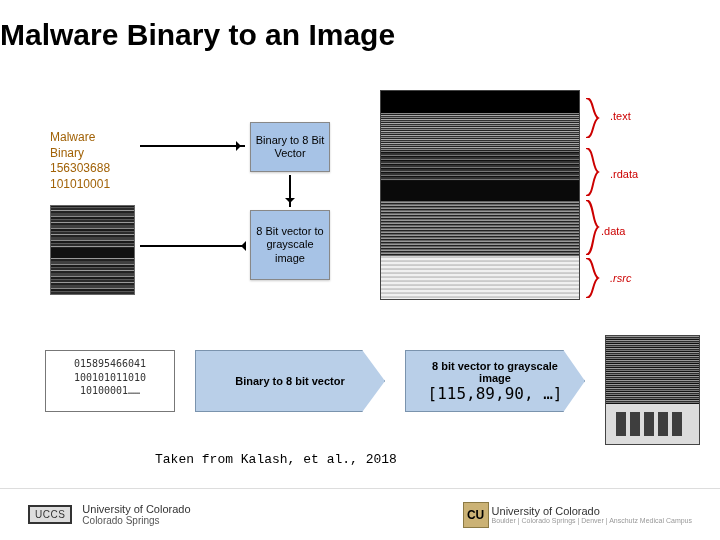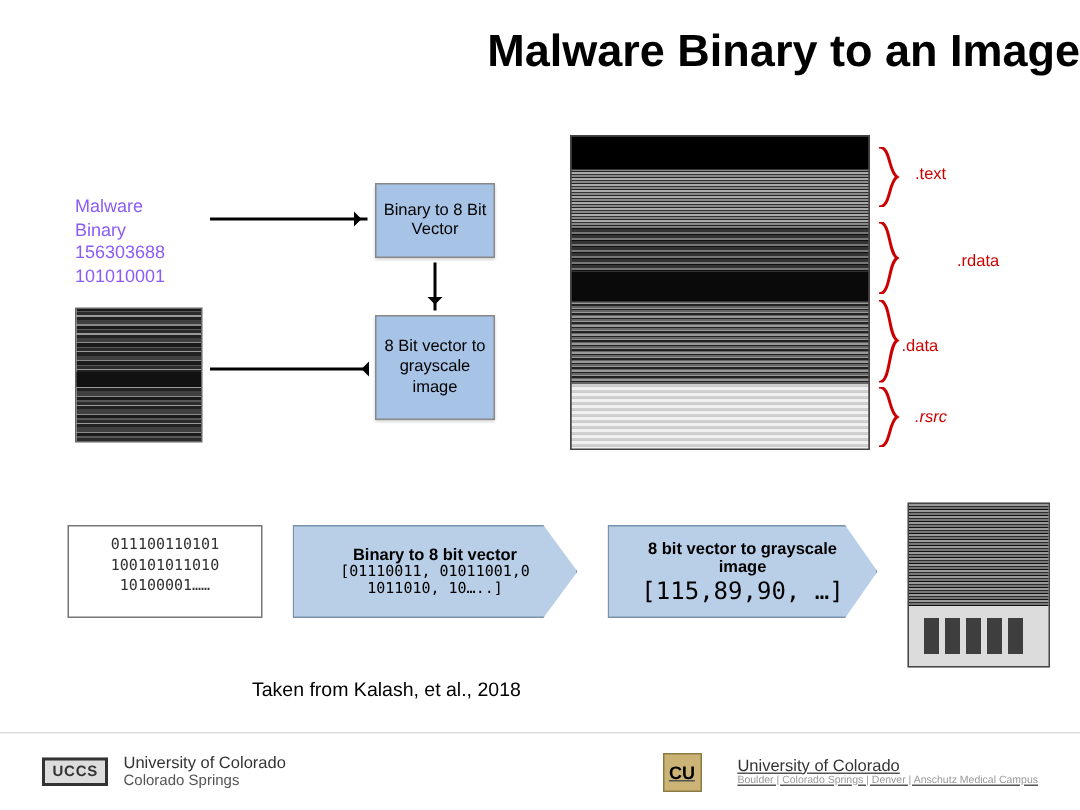--- a/index.html
+++ b/index.html
@@ -8,38 +8,38 @@
     height: 540px;
     background: #fff;
     font-family: Arial, Helvetica, sans-serif;
     position: relative;
     overflow: hidden;
   }
   .title {
     position: absolute;
     top: 18px;
     left: 0; right: 0;
-    text-align: right;
+    text-align: left;
     font-size: 30px;
     font-weight: bold;
     color: #000;
   }
   
   .upper {
     position: absolute;
     top: 90px;
     left: 50px;
     right: 30px;
     height: 230px;
   }
   .malware-label {
     position: absolute;
     left: 0; top: 40px;
     font-size: 12px;
-    color: #8b5cf6;
+    color: #a16207;
     line-height: 1.3;
   }
   .gray-image1 {
     position: absolute;
     left: 0; top: 115px;
     width: 85px; height: 90px;
     background: repeating-linear-gradient(
       0deg,
       #2b2b2b 0 2px, #585858 2px 3px, #1a1a1a 3px 5px, #8a8a8a 5px 6px,
       #404040 6px 9px, #222 9px 11px, #9a9a9a 11px 12px
@@ -107,21 +107,21 @@
     color: #c00;
     font-size: 22px;
     line-height: 1;
   }
   .section-label {
     position: absolute;
     font-size: 11px;
     color: #c00;
   }
   .br1 { left: 534px; top: 8px; height:40px; } .sl1 { left: 560px; top: 20px; }
-  .br2 { left: 534px; top: 58px; height:48px;} .sl2 { left: 588px; top: 78px; }
+  .br2 { left: 534px; top: 58px; height:48px;} .sl2 { left: 560px; top: 78px; }
   .br3 { left: 534px; top: 110px; height:55px;} .sl3 { left: 551px; top: 135px;}
   .br4 { left: 534px; top: 168px; height:40px;} .sl4 { left: 560px; top: 182px; font-style: italic;}
   .brace svg { height: 100%; width: 20px; display:block; }
 
   
   .lower {
     position: absolute;
     top: 340px;
     left: 45px; right: 25px;
     height: 110px;
@@ -164,22 +164,22 @@
     background:
       linear-gradient(#3e3e3e,#3e3e3e) 0 0/10px 24px no-repeat,
       linear-gradient(#3e3e3e,#3e3e3e) 14px 0/10px 24px no-repeat,
       linear-gradient(#3e3e3e,#3e3e3e) 28px 0/10px 24px no-repeat,
       linear-gradient(#3e3e3e,#3e3e3e) 42px 0/10px 24px no-repeat,
       linear-gradient(#3e3e3e,#3e3e3e) 56px 0/10px 24px no-repeat;
   }
 
   .citation {
     position: absolute;
-    top: 452px; left: 168px;
-    font-family: Liberation Sans, sans-serif;
+    top: 452px; left: 155px;
+    font-family: Liberation Mono, monospace;
     font-size: 13px;
     color: #000;
     text-align: center;
   }
   
   .footer {
     position: absolute;
     left: 0; right: 0; bottom: 0;
     height: 52px;
     border-top: 1px solid #ddd;
@@ -187,32 +187,32 @@
     align-items: center;
     justify-content: space-between;
     padding: 0 28px;
     font-size: 11px;
     color: #555;
   }
   .uccs {
     display: flex; align-items: center; gap: 10px;
   }
   .uccs-badge {
-    font-weight: 700; letter-spacing: 0.5px;
+    font-weight: 400; letter-spacing: 0.5px;
     color: #333;
     border: 2px solid #333;
     padding: 2px 5px;
     background: #ddd;
     font-size: 10px;
   }
   .uccs-text { line-height: 1.1; }
   .uccs-text .l1 { font-size: 11px; color: #333; }
   .uccs-text .l2 { font-size: 10px; color: #555; }
   .cu {
-    display: flex; align-items: center; gap: 24px; text-decoration: underline;
+    display: flex; align-items: center; gap: 3px;
   }
   .cu-badge {
     width: 26px; height: 26px; background: #cbb275;
     display: flex; align-items: center; justify-content: center;
     font-weight: bold; color: #000; font-size: 12px;
     border: 1px solid #8c7a44;
   }
   .cu-text { line-height: 1.1; text-align: left; }
   .cu-text .l1 { font-size: 11px; color: #333; }
   .cu-text .l2 { font-size: 7px; color: #999; }
@@ -260,27 +260,26 @@
   <div class="brace br4">
       <svg viewBox="0 0 20 40" preserveAspectRatio="none">
         <path d="M2 0 C10 0 8 16 14 20 C8 24 10 40 2 40" stroke="#c00" fill="none" stroke-width="2"></path>
       </svg>
     </div>
   <div class="section-label sl4">.rsrc</div>
 </div>
 
 <div class="lower">
   <div class="lbox lbox1">
-    <div class="sub">011100110101</div>
+    <div class="sub">015895466041</div>
     <div class="sub">100101011010</div>
     <div class="sub">10100001……</div>
   </div>
   <div class="arrowbox ab1">
     <div class="hdr" style="font-weight:bold">Binary to 8 bit vector</div>
-    <div class="sub" style="font-family:monospace;font-size:10px">[01110011, 01011001,0 1011010, 10…..]</div>
   </div>
   <div class="arrowbox ab2">
     <div class="hdr" style="font-weight:bold">8 bit vector to grayscale image</div>
     <div class="sub" style="font-family:monospace;font-size:16px">[115,89,90, …]</div>
   </div>
   <div class="smallviz"></div>
 </div>
 
 <div class="citation">Taken from Kalash, et al., 2018</div>
 

